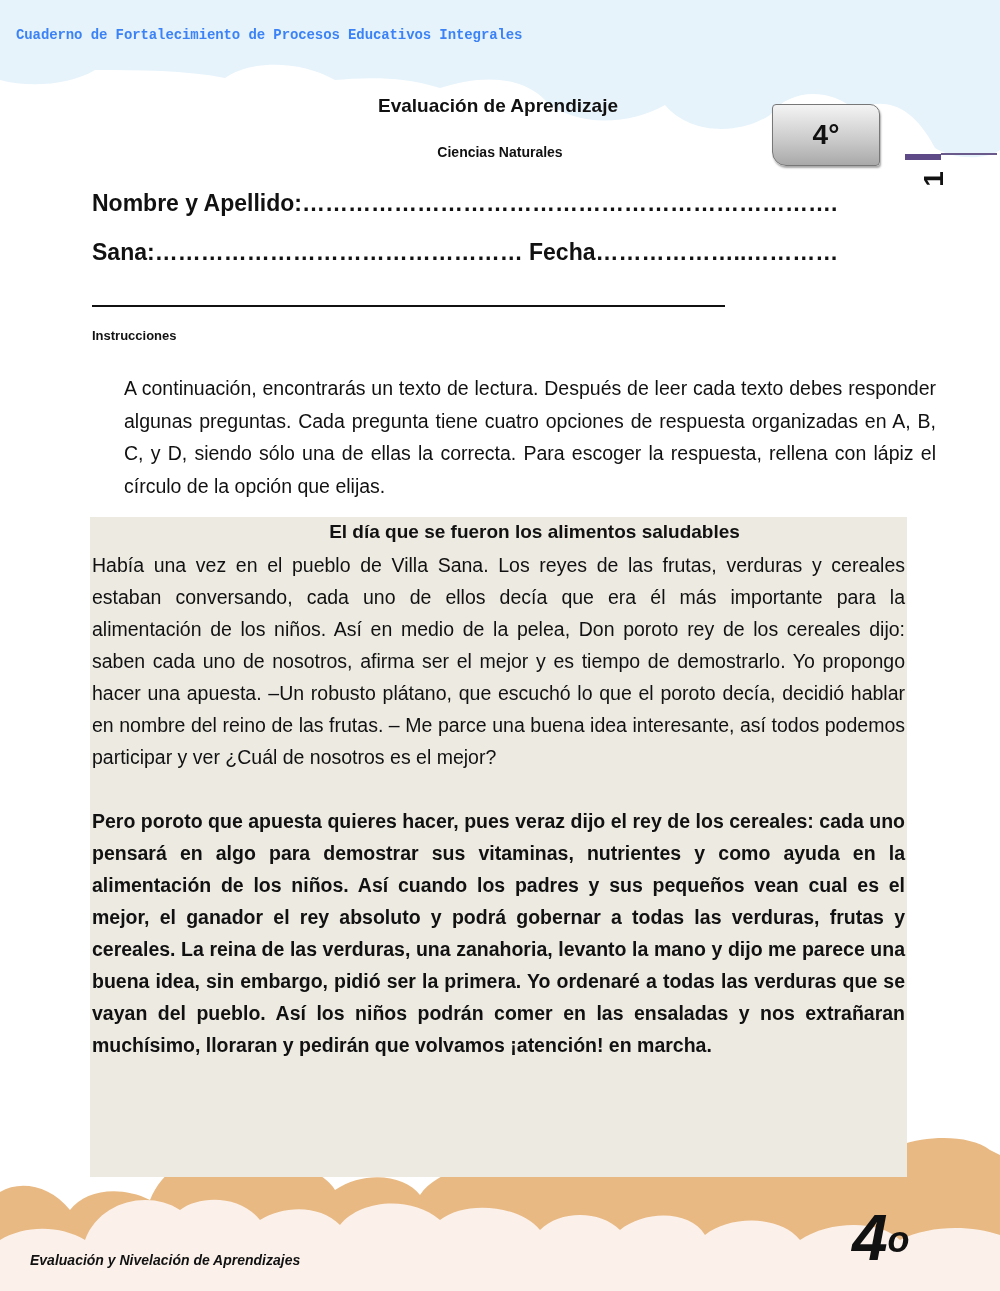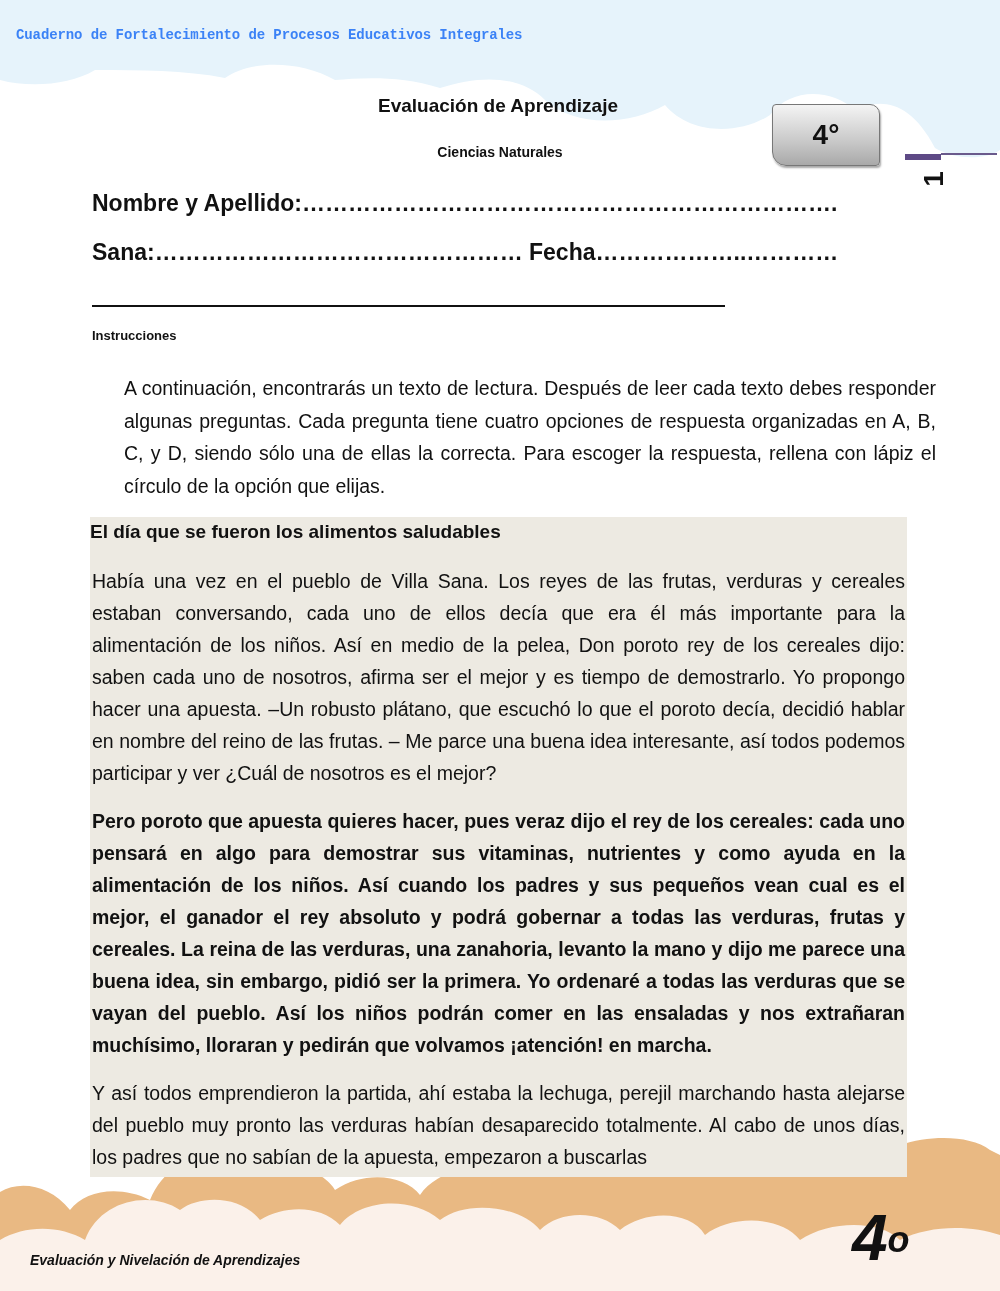--- a/index.html
+++ b/index.html
@@ -27,23 +27,23 @@
 
   .field-line { position: absolute; left: 92px; font-size: 23px; font-weight: bold; z-index: 2; white-space: nowrap; }
   .field-name { top: 190px; }
   .field-course { top: 239px; }
   .divider { position: absolute; left: 92px; top: 305px; width: 633px; height: 2px; background: #111; z-index: 2; }
 
   .instructions-heading { position: absolute; left: 92px; top: 328px; font-size: 13px; font-weight: bold; z-index: 2; }
   .instructions-text { position: absolute; left: 92px; top: 372px; width: 812px; font-size: 19.5px; line-height: 32.5px; text-align: justify; z-index: 2; margin-left: 32px; }
 
   .reading-box { position: absolute; left: 90px; top: 517px; width: 817px; height: 660px; background: #edeae2; z-index: 1; overflow: hidden; }
-  .reading-title { position: absolute; left: 0; top: 4px; width: 889px; font-size: 19px; font-weight: bold; }
+  .reading-title { position: absolute; left: 0; top: 4px; width: 889px; text-align: center; font-size: 19px; font-weight: bold; }
   .reading-para { position: absolute; left: 2px; width: 813px; font-size: 19.5px; line-height: 32px; text-align: justify; }
-  .para-1 { top: 48px; }
+  .para-1 { top: 32px; }
   .para-2 { top: 288px; font-weight: bold; }
   .para-3 { top: 560px; }
 
   .footer-title { position: absolute; left: 30px; top: 1252px; font-size: 14px; font-weight: bold; font-style: italic; z-index: 2; text-align: right; }
   .footer-grade { position: absolute; left: 852px; top: 1198px; font-size: 64px; font-weight: bold; font-style: italic; z-index: 2; line-height: 80px; }
   .footer-grade sup { font-size: 36px; vertical-align: top; position: relative; top: 2px; }
 </style>
 </head>
 <body>
 
@@ -75,19 +75,18 @@
 <div class="field-line field-course">Sana:………………………………………… Fecha………………..…………</div>
 <div class="divider"></div>
 
 <div class="instructions-heading">Instrucciones</div>
 <div class="instructions-text">A continuación, encontrarás un texto de lectura. Después de leer cada texto debes responder algunas preguntas. Cada pregunta tiene cuatro opciones de respuesta organizadas en A, B, C, y D, siendo sólo una de ellas la correcta. Para escoger la respuesta, rellena con lápiz el círculo de la opción que elijas.</div>
 
 <div class="reading-box">
   <div class="reading-title">El día que se fueron los alimentos saludables</div>
   <div class="reading-para para-1">Había una vez en el pueblo de Villa Sana. Los reyes de las frutas, verduras y cereales estaban conversando, cada uno de ellos decía que era él más importante para la alimentación de los niños. Así en medio de la pelea, Don poroto rey de los cereales dijo: saben cada uno de nosotros, afirma ser el mejor y es tiempo de demostrarlo. Yo propongo hacer una apuesta. –Un robusto plátano, que escuchó lo que el poroto decía, decidió hablar en nombre del reino de las frutas. – Me parce una buena idea interesante, así todos podemos participar y ver ¿Cuál de nosotros es el mejor?</div>
   <div class="reading-para para-2">Pero poroto que apuesta quieres hacer, pues veraz dijo el rey de los cereales: cada uno pensará en algo para demostrar sus vitaminas, nutrientes y como ayuda en la alimentación de los niños. Así cuando los padres y sus pequeños vean cual es el mejor, el ganador el rey absoluto y podrá gobernar a todas las verduras, frutas y cereales. La reina de las verduras, una zanahoria, levanto la mano y dijo me parece una buena idea, sin embargo, pidió ser la primera. Yo ordenaré a todas las verduras que se vayan del pueblo. Así los niños podrán comer en las ensaladas y nos extrañaran muchísimo, lloraran y pedirán que volvamos ¡atención! en marcha.</div>
-  <div class="reading-para para-3">Y así todos emprendieron la partida, ahí estaba la lechuga, perejil marchando hasta alejarse del pueblo muy pronto las verduras habían desaparecido totalmente. Al cabo de unos días, los padres que no sabían de la apuesta, empezaron a buscarlas</div>
 </div>
 
 <div class="footer-title">Evaluación y Nivelación de Aprendizajes</div>
 <div class="footer-grade">
   <span>4</span><sup>o</sup>
 </div>
 
 </body></html>

